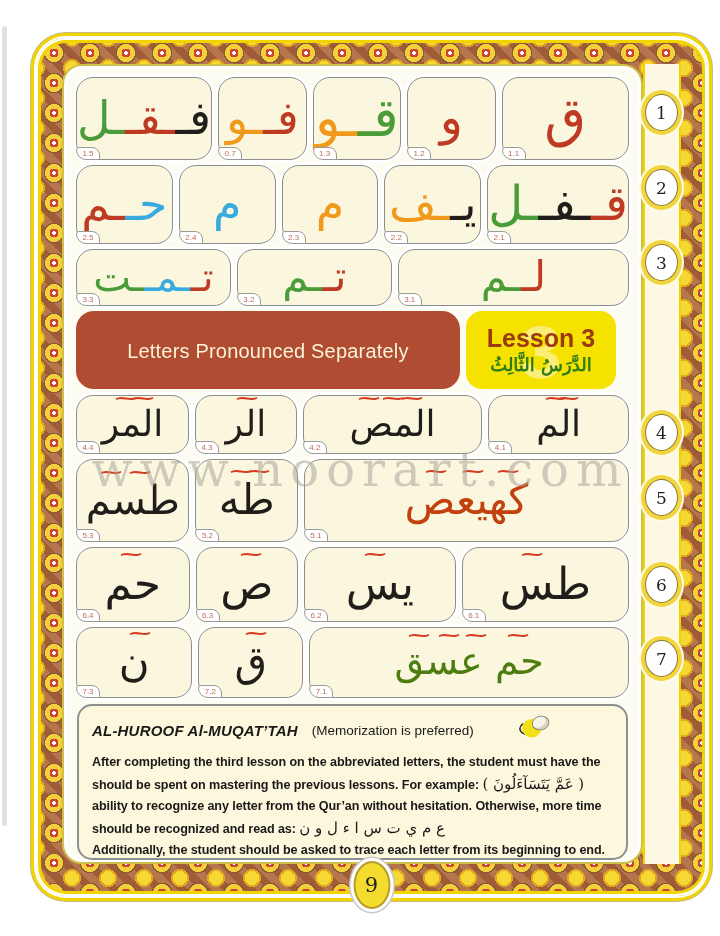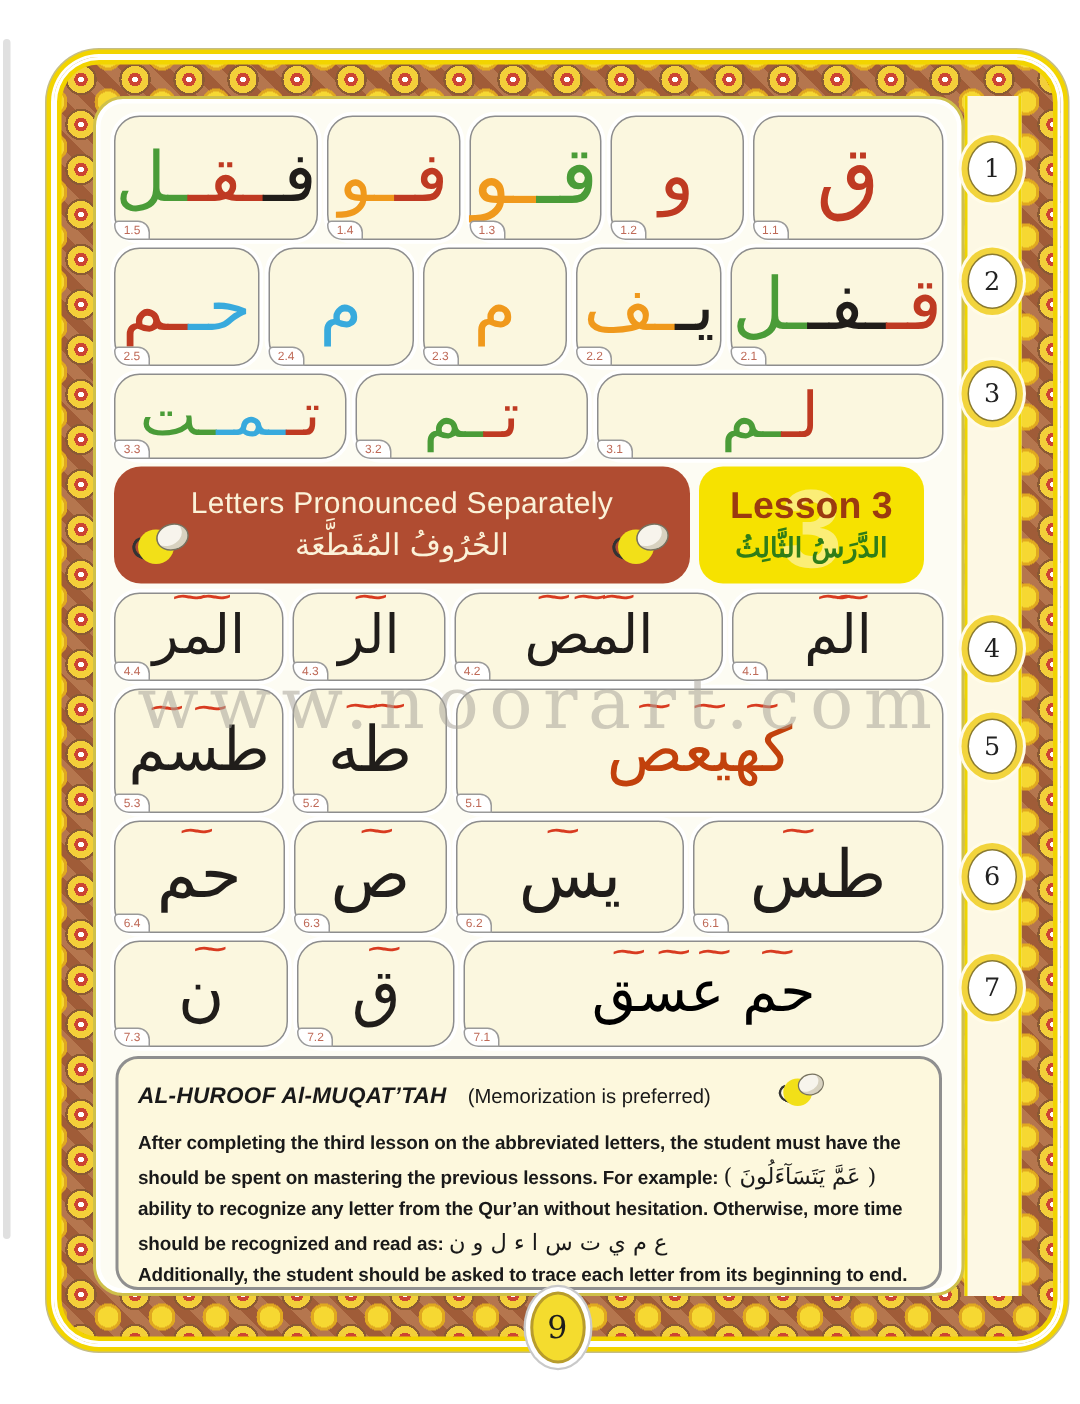--- a/index.html
+++ b/index.html
@@ -106,21 +106,21 @@
           <div class="cell" style="flex: 1 1 0%;">
             <div class="letters" dir="rtl" style="font-size: 48px;"><span style="color: rgb(191, 58, 34);">و</span></div>
             <span class="tag">1.2</span>
           </div>
           <div class="cell" style="flex: 1 1 0%;">
             <div class="letters" dir="rtl" style="font-size: 53px;"><span style="color: rgb(74, 156, 56);">قـ</span><span style="color: rgb(240, 153, 28);">ـو</span></div>
             <span class="tag">1.3</span>
           </div>
           <div class="cell" style="flex: 1 1 0%;">
             <div class="letters" dir="rtl" style="font-size: 46px;"><span style="color: rgb(191, 58, 34);">فـ</span><span style="color: rgb(240, 153, 28);">ـو</span></div>
-            <span class="tag">1.4</span>
+            <span class="tag">0.7</span>
           </div>
           <div class="cell" style="flex: 1 1 0%;">
             <div class="letters" dir="rtl" style="font-size: 46px;"><span style="color: rgb(32, 29, 26);">فـ</span><span style="color: rgb(191, 58, 34);">ـقـ</span><span style="color: rgb(74, 156, 56);">ـل</span></div>
             <span class="tag">1.5</span>
           </div>
         </div>
         <div class="row" style="height: 84px;">
           <div class="cell" style="flex: 1.45 1 0%;">
             <div class="letters" dir="rtl" style="font-size: 48px;"><span style="color: rgb(191, 58, 34);">قـ</span><span style="color: rgb(32, 29, 26);">ـفـ</span><span style="color: rgb(74, 156, 56);">ـل</span></div>
             <span class="tag">2.1</span>
@@ -154,33 +154,20 @@
           <div class="cell" style="flex: 1 1 0%;">
             <div class="letters" dir="rtl" style="font-size: 40px;"><span style="color: rgb(191, 58, 34);">تـ</span><span style="color: rgb(56, 170, 221);">ـمـ</span><span style="color: rgb(74, 156, 56);">ـت</span></div>
             <span class="tag">3.3</span>
           </div>
         </div>
       </div>
 
     <div class="banner-row">
       <div class="banner">
         <div class="banner-title">Letters Pronounced Separately</div>
-        <div class="banner-sub">
-          <span class="pen-icon">
-              <i class="pi-ring"></i>
-              <i class="pi-disc"></i>
-              <i class="pi-cap"></i>
-            </span>
-          <span class="banner-ar">الحُرُوفُ المُقَطَّعَة</span>
-          <span class="pen-icon">
-              <i class="pi-ring"></i>
-              <i class="pi-disc"></i>
-              <i class="pi-cap"></i>
-            </span>
-        </div>
       </div>
       <div class="lesson">
         <span class="lesson-big">3</span>
         <div class="lesson-label">Lesson 3</div>
         <div class="lesson-ar">الدَّرَسُ الثَّالِثُ</div>
       </div>
     </div>
 
     <div id="grid-bottom">
         <div class="row" style="height: 64px;">
@@ -228,21 +215,21 @@
             <div class="letters" dir="rtl" style="font-size: 44px;"><span style="color: rgb(32, 29, 26);">ص</span><span class="mark" style="left: 45%;">~</span></div>
             <span class="tag">6.3</span>
           </div>
           <div class="cell" style="flex: 1 1 0%;">
             <div class="letters" dir="rtl" style="font-size: 44px;"><span style="color: rgb(32, 29, 26);">حم</span><span class="mark" style="left: 35%;">~</span></div>
             <span class="tag">6.4</span>
           </div>
         </div>
         <div class="row" style="height: 76px;">
           <div class="cell" style="flex: 2.78 1 0%;">
-            <div class="letters" dir="rtl" style="font-size: 38px;"><span style="color: #000000;">حم عسق</span><span class="mark" style="left: 12%;">~</span><span class="mark" style="left: 32%;">~</span><span class="mark" style="left: 50%;">~</span><span class="mark" style="left: 78%;">~</span></div>
+            <div class="letters" dir="rtl" style="font-size: 38px;"><span style="color: #4d7c0f;">حم عسق</span><span class="mark" style="left: 12%;">~</span><span class="mark" style="left: 32%;">~</span><span class="mark" style="left: 50%;">~</span><span class="mark" style="left: 78%;">~</span></div>
             <span class="tag">7.1</span>
           </div>
           <div class="cell" style="flex: 0.9 1 0%;">
             <div class="letters" dir="rtl" style="font-size: 42px;"><span style="color: rgb(32, 29, 26);">ق</span><span class="mark" style="left: 45%;">~</span></div>
             <span class="tag">7.2</span>
           </div>
           <div class="cell" style="flex: 1 1 0%;">
             <div class="letters" dir="rtl" style="font-size: 42px;"><span style="color: rgb(32, 29, 26);">ن</span><span class="mark" style="left: 45%;">~</span></div>
             <span class="tag">7.3</span>
           </div>

